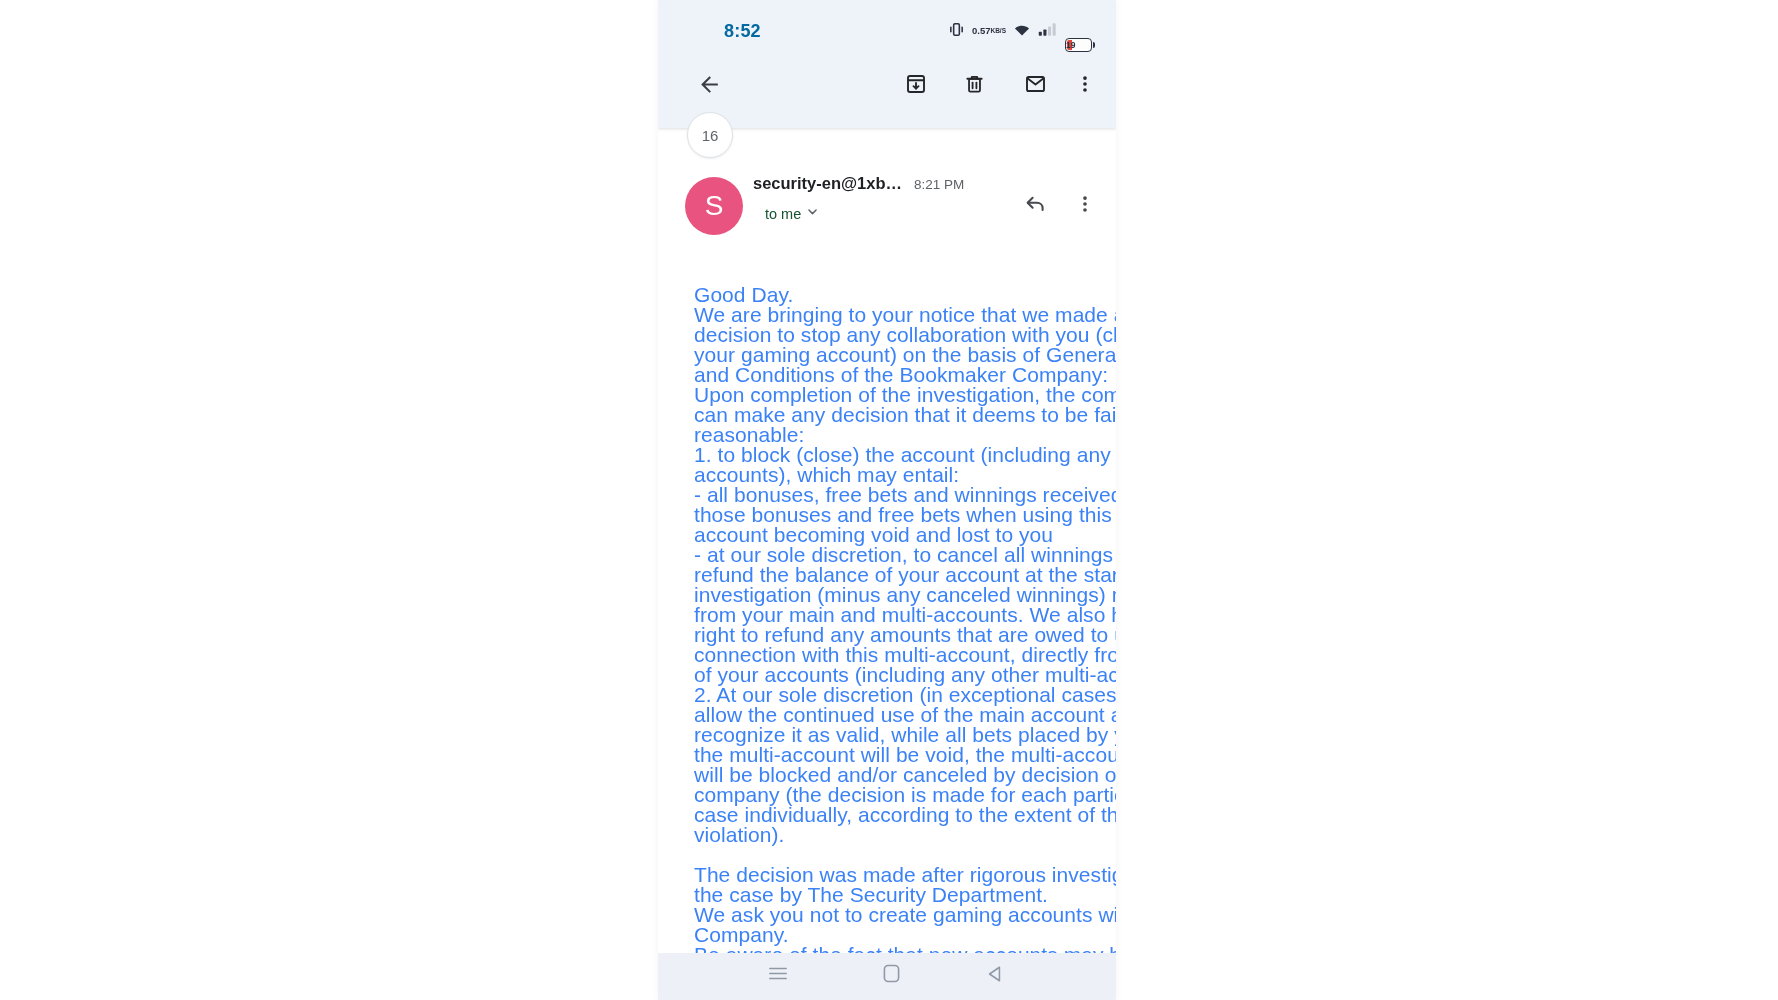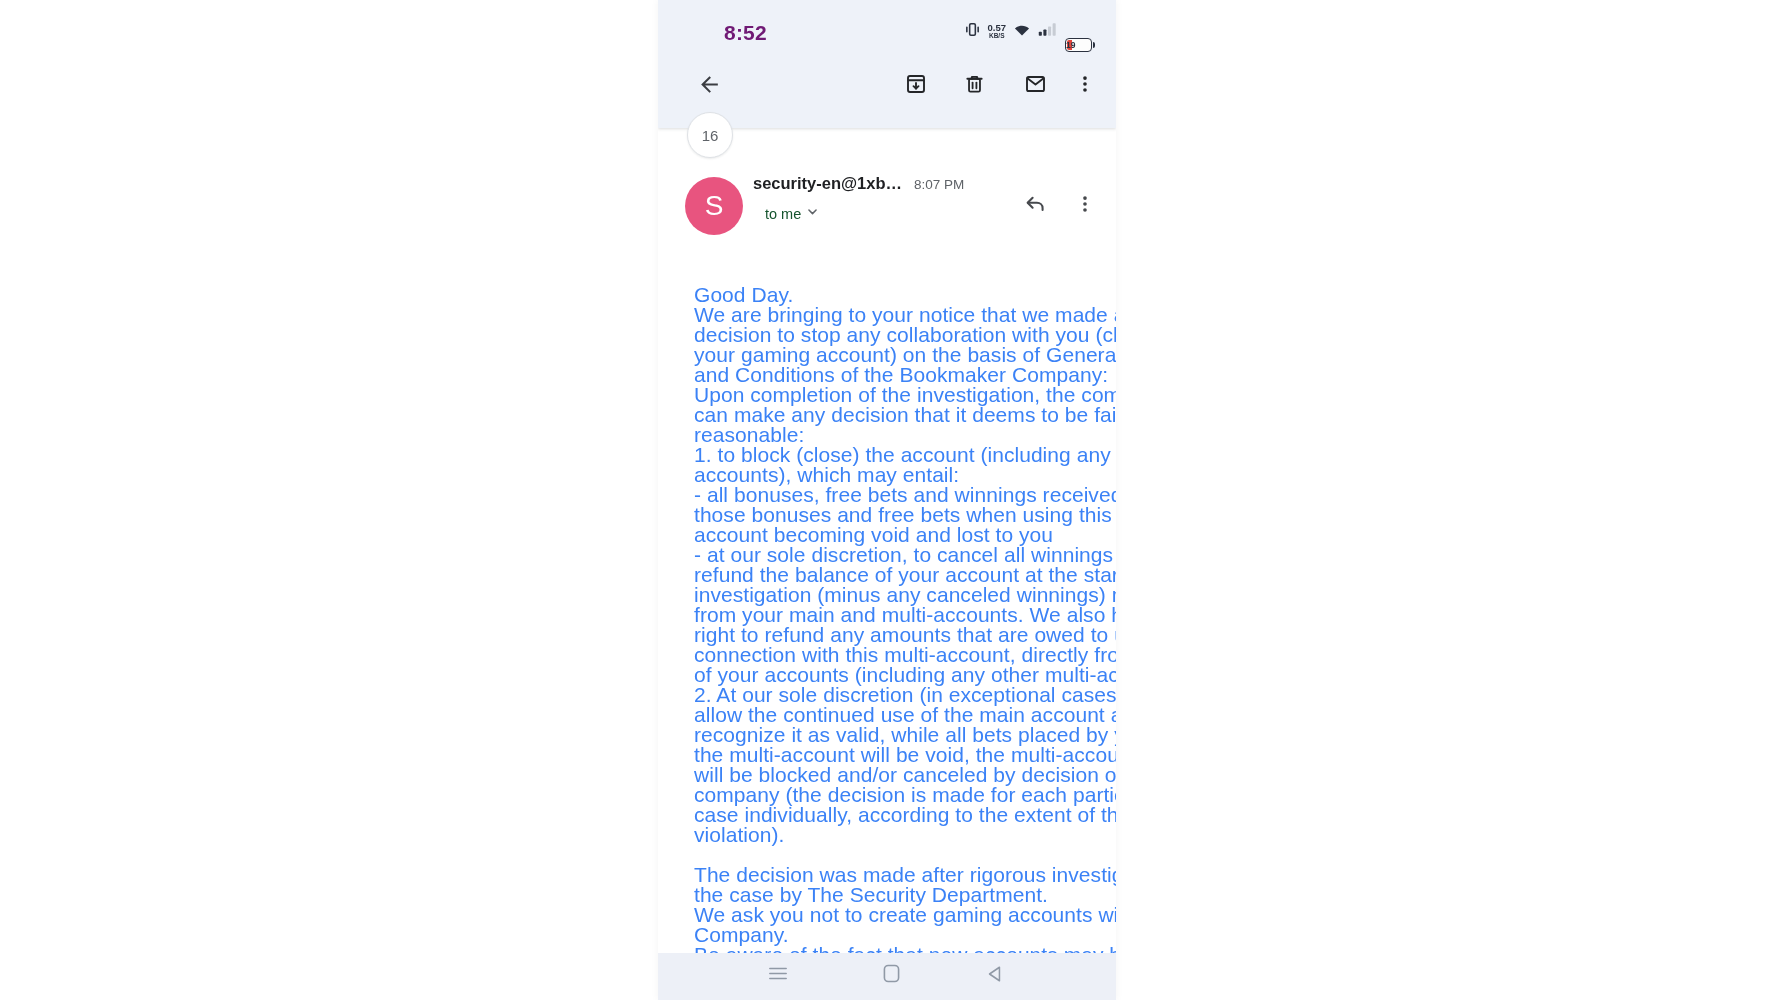--- a/index.html
+++ b/index.html
@@ -16,27 +16,27 @@
 
   
   .header-band {
     position:absolute; left:0; top:0; width:458px; height:128px;
     background:#eef2f9;
     box-shadow:0 1px 3px rgba(60,64,67,0.18);
     z-index:2;
   }
   .status-time {
     position:absolute; left:66px; top:21px;
-    font-size:21px; font-weight:600; color:#701a75; letter-spacing:.2px;
+    font-size:18px; font-weight:600; color:#0369a1; letter-spacing:.2px;
   }
   .status-right {
     position:absolute; right:24px; top:18px; height:26px;
     display:flex; align-items:center; gap:7px;
   }
-  .kbps { display:flex; flex-direction:column; align-items:center; line-height:1; color:#2b3240; }
+  .kbps { display:flex; flex-direction:row; align-items:center; line-height:1; color:#2b3240; }
   .kbps .v { font-size:9.5px; font-weight:700; }
   .kbps .u { font-size:6.5px; font-weight:700; margin-top:1px; }
   .battery { position:relative; width:27px; height:14px; border:1.6px solid #2b3240; border-radius:4px;
              display:flex; align-items:center; background:#fdfdfd;margin-top:27px; }
   .battery .fill { position:absolute; left:1px; top:1px; bottom:1px; width:5px; background:#e5463c; border-radius:2px 0 0 2px; }
   .battery .pct { position:relative; font-size:8.5px; font-weight:700; color:#2b3240; }
   .battery .nub { position:absolute; right:-4px; top:3.5px; width:2.5px; height:6px; background:#2b3240; border-radius:0 2px 2px 0; }
 
   .toolbar { position:absolute; left:0; top:56px; width:458px; height:60px; }
   .icon-btn { position:absolute; width:40px; height:40px; top:8px; display:flex; align-items:center; justify-content:center; cursor:pointer; }
@@ -164,21 +164,21 @@
         </div>
       </div>
     </div>
 
     <div class="count-circle">16</div>
 
     <div class="msg-header">
       <div class="avatar">S</div>
       <div class="sender-row">
         <span class="sender">security-en@1xb…</span>
-        <span class="msg-time">8:07 PM</span>
+        <span class="msg-time">8:21 PM</span>
       </div>
       <div class="to-row">
         <span class="to-label">to me</span>
         <span>
           <svg width="19" height="19" viewBox="0 0 24 24" fill="none" stroke="#5f6368" stroke-width="1.9" stroke-linecap="round" stroke-linejoin="round">
             <path d="M7.5 10.2 12 14.7l4.5-4.5"></path>
           </svg>
         </span>
       </div>
       <div class="hdr-actions">

